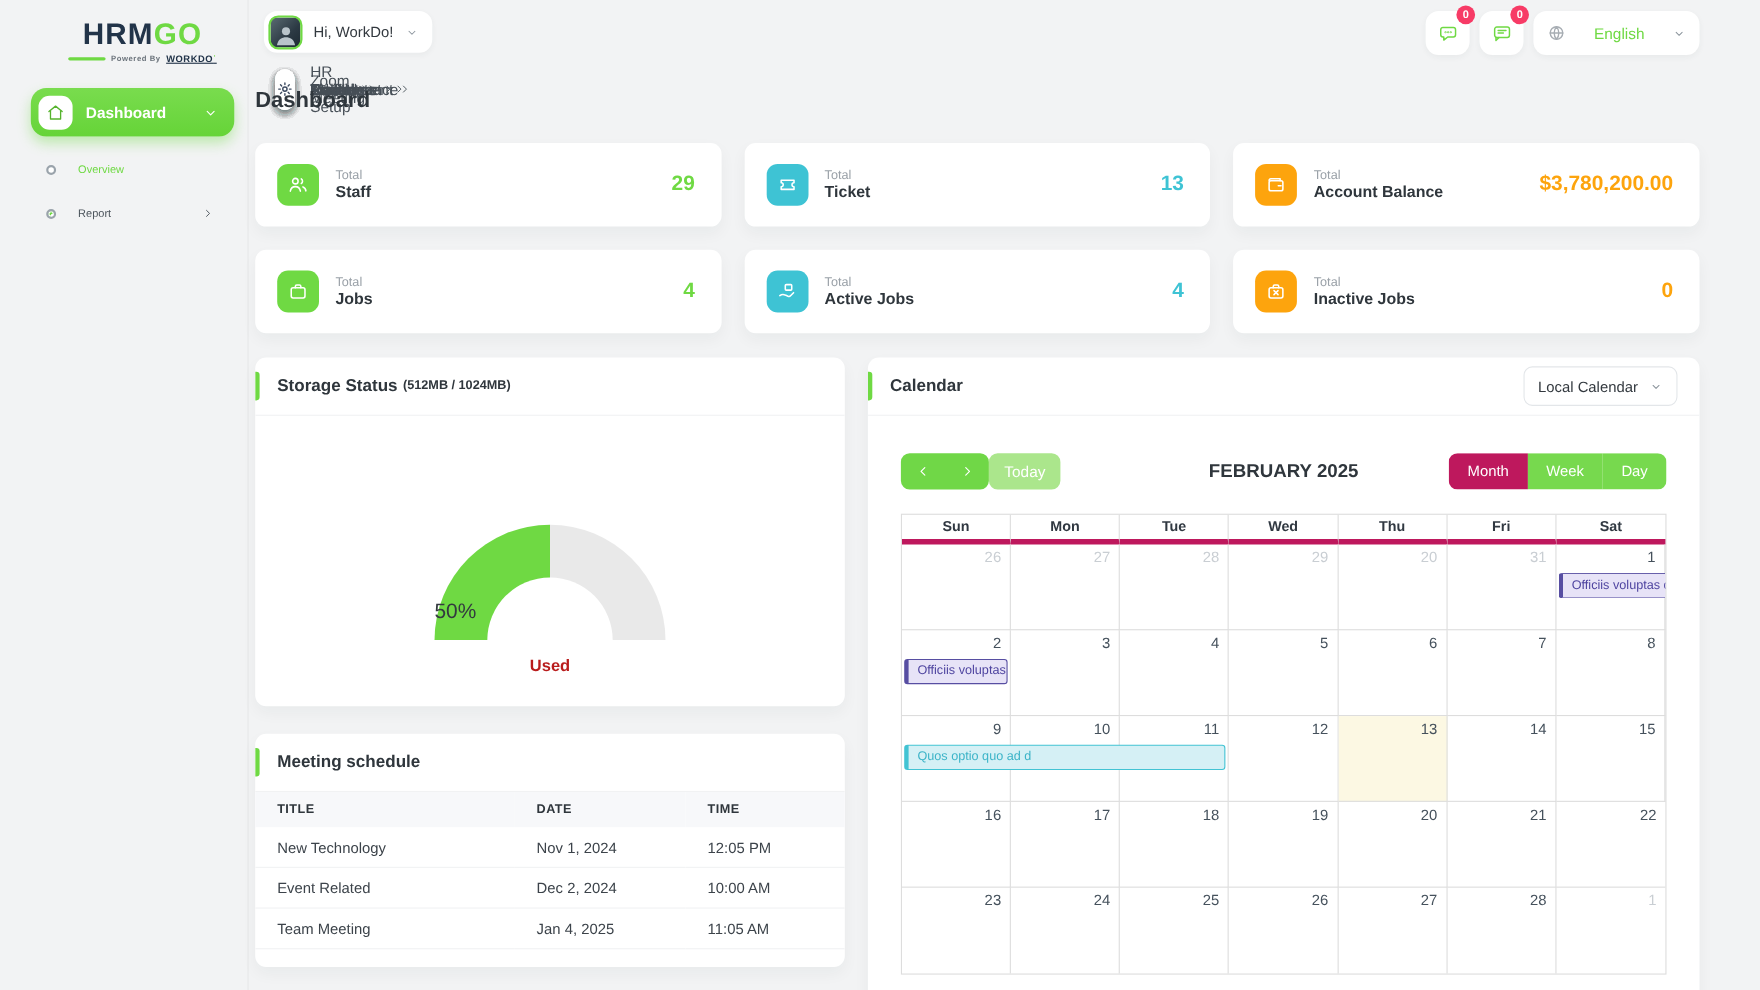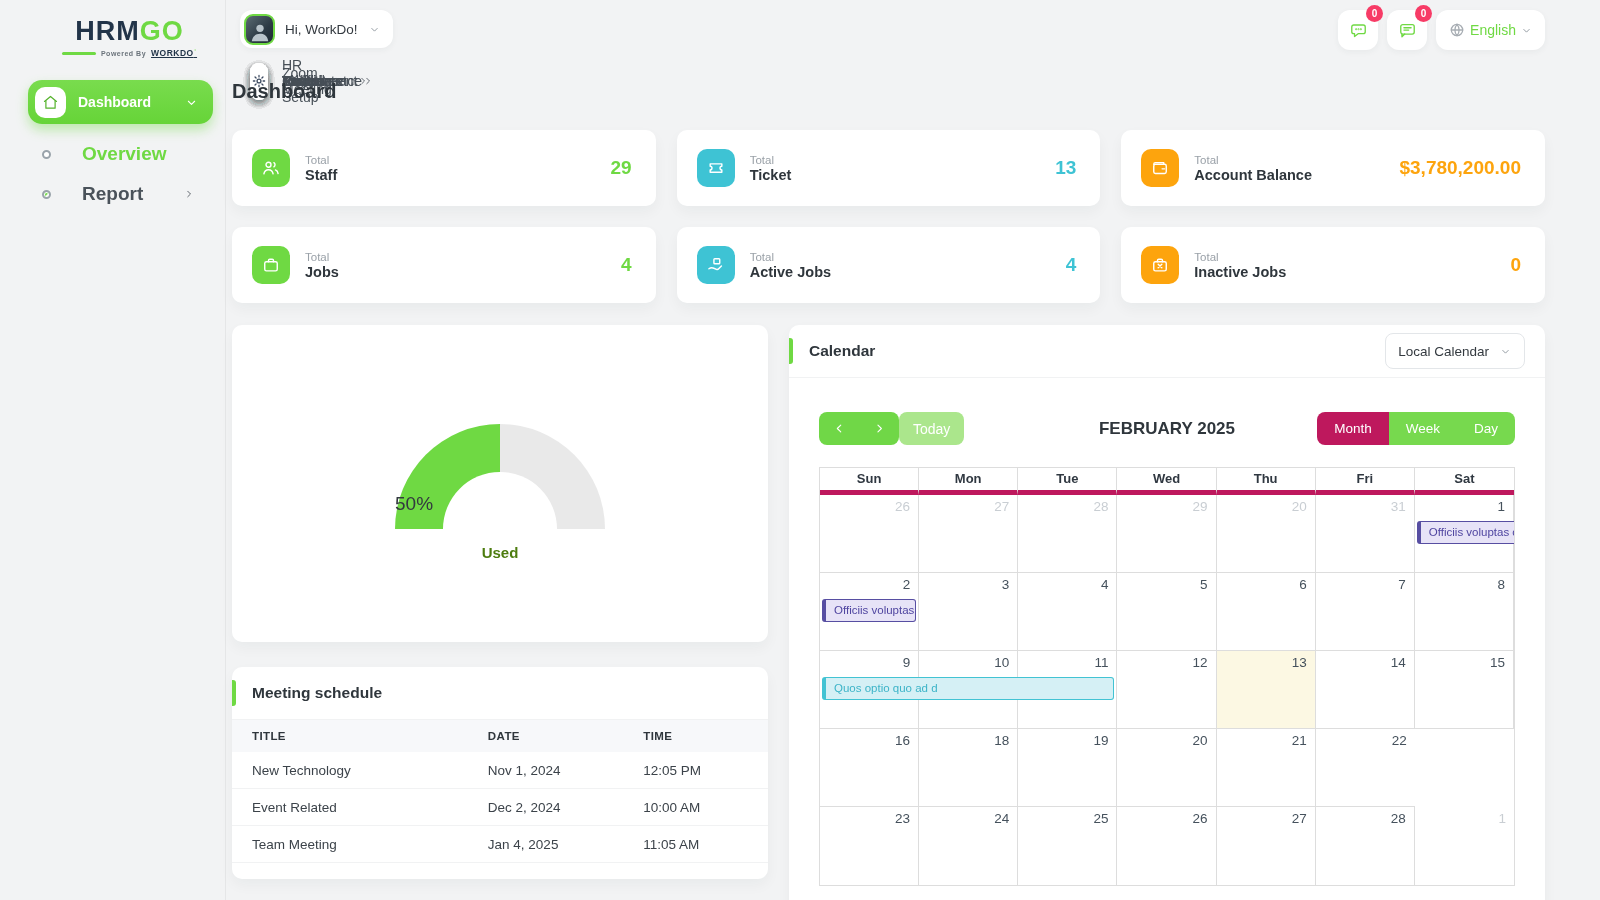--- a/index.html
+++ b/index.html
@@ -40,21 +40,21 @@
   }
   .active-item .label { color:#fff; font-weight:700; font-size:14px; margin-left:12px; flex:1; }
   .active-item .chev { color:#fff; }
 
   .nav { margin-top:10px; }
   .nav-row { display:flex; align-items:center; cursor:pointer; }
   .nav-row.sub { height:40px; padding-left:14px; }
   .nav-row.main { height:46px; padding-left:2px; }
   .bullet { width:9px; height:9px; border-radius:50%; border:2px solid #9aa3ab; background:#fff; }
   .bullet.on { border-color:#9aa3ab; box-shadow:inset 0 0 0 1px #fff, inset 2px 2px 0 0 #6fd943; }
-  .nav-row.sub .label { margin-left:31px; font-size:19px; font-weight:700; color:#4a525a; }
+  .nav-row.sub .label { margin-left:20px; font-size:10px; font-weight:400; color:#4a525a; }
   .nav-row.sub.active .label { color:#6fd943; }
   .iconbox {
     width:37px; height:37px; border-radius:12px; background:#fff;
     box-shadow:0 3px 8px rgba(40,50,60,0.07);
     display:flex; align-items:center; justify-content:center; color:#3c4a60;
   }
   .nav-row.main .label { margin-left:14px; font-size:14px; color:#474f57; font-weight:400; }
   .nav-row .spacer { flex:1; }
   .nav-row .chev-r { color:#4a525a; margin-right:18px; }
 
@@ -78,21 +78,21 @@
     display:flex; align-items:center; justify-content:center; color:#6fd943;
     box-shadow:0 2px 6px rgba(40,50,60,0.05); cursor:pointer;
   }
   .badge {
     position:absolute; top:-5px; right:-5px; min-width:17px; height:17px; border-radius:9px;
     background:#f73b66; color:#fff; font-size:10px; font-weight:700;
     display:flex; align-items:center; justify-content:center; padding:0 4px;
   }
   .lang-pill {
     height:40px; background:#fff; border-radius:12px; display:flex; align-items:center;
-    gap:4px; padding:0 12px; box-shadow:0 2px 6px rgba(40,50,60,0.05); cursor:pointer;
+    gap:25px; padding:0 12px; box-shadow:0 2px 6px rgba(40,50,60,0.05); cursor:pointer;
   }
   .lang-pill .globe { color:#a7adb3; }
   .lang-pill .lang { color:#6fd943; font-size:14px; }
 
   
   .main { position:absolute; left:232px; right:55px; top:58px; }
   .page-title { font-size:20px; font-weight:700; color:#2f363c; margin:22px 0 0 0; }
 
   .stats { display:grid; grid-template-columns:repeat(3,1fr); gap:21px; margin-top:27px; }
   .stat-card {
@@ -131,21 +131,21 @@
   .gauge { width:210px; height:105px; position:relative; margin-top:40px; }
   .gauge-arc {
     width:210px; height:105px; border-radius:110px 110px 0 0;
     background:conic-gradient(from 270deg at 50% 100%, #6fd943 0deg 90deg, #e9e9e9 90deg 180deg, transparent 180deg 360deg);
   }
   .gauge-hole {
     position:absolute; left:48px; bottom:0; width:114px; height:57px;
     background:#fff; border-radius:60px 60px 0 0;
   }
   .gauge-pct { position:absolute; left:0; right:0; bottom:14px; text-align:left; font-size:19px; color:#33393f;margin-top:45px; }
-  .gauge-used { position:absolute; left:0; right:0; bottom:-32px; text-align:center; font-size:15px; font-weight:700; color:#4d7c0f; }
+  .gauge-used { position:absolute; left:0; right:0; bottom:-32px; text-align:center; font-size:15px; font-weight:700; color:#b91c1c; }
 
   
   .meeting-card { margin-top:25px; height:212px; }
   table.meet { width:100%; border-collapse:collapse; }
   table.meet th {
     background:#f7f8fa; text-align:left; font-size:11.5px; letter-spacing:0.4px;
     color:#2f363c; padding:10px 0 10px 20px; font-weight:700;
   }
   table.meet td {
     font-size:13.5px; color:#3c434a; padding:10.5px 0 10.5px 20px;
@@ -579,20 +579,24 @@
           <div class="stat-label">Inactive Jobs</div>
         </span>
         <span class="stat-value" style="color: rgb(253, 164, 13);">0</span>
       </div>
     </section>
 
   <section class="panels">
     <div class="left-col">
 
       <div class="card storage-card">
+        <div class="card-head">
+          <span class="card-title">Storage Status</span>
+          <span class="card-sub">(512MB / 1024MB)</span>
+        </div>
         <div class="gauge-wrap">
           <div class="gauge">
             <div class="gauge-arc"></div>
             <div class="gauge-hole"></div>
             <div class="gauge-pct">50%</div>
             <div class="gauge-used">Used</div>
           </div>
         </div>
       </div>
 
@@ -747,20 +751,23 @@
               <div class="day">
                 <div class="day-num">15</div>
               </div>
               <div class="evt cyan" style="left: calc(0% + 2px); width: calc(42.8571% - 5px);">Quos optio quo ad d</div>
             </div>
             <div class="week">
               <div class="day">
                 <div class="day-num">16</div>
               </div>
               <div class="day">
+                <div class="day-num">17</div>
+              </div>
+              <div class="day">
                 <div class="day-num">18</div>
               </div>
               <div class="day">
                 <div class="day-num">19</div>
               </div>
               <div class="day">
                 <div class="day-num">20</div>
               </div>
               <div class="day">
                 <div class="day-num">21</div>

